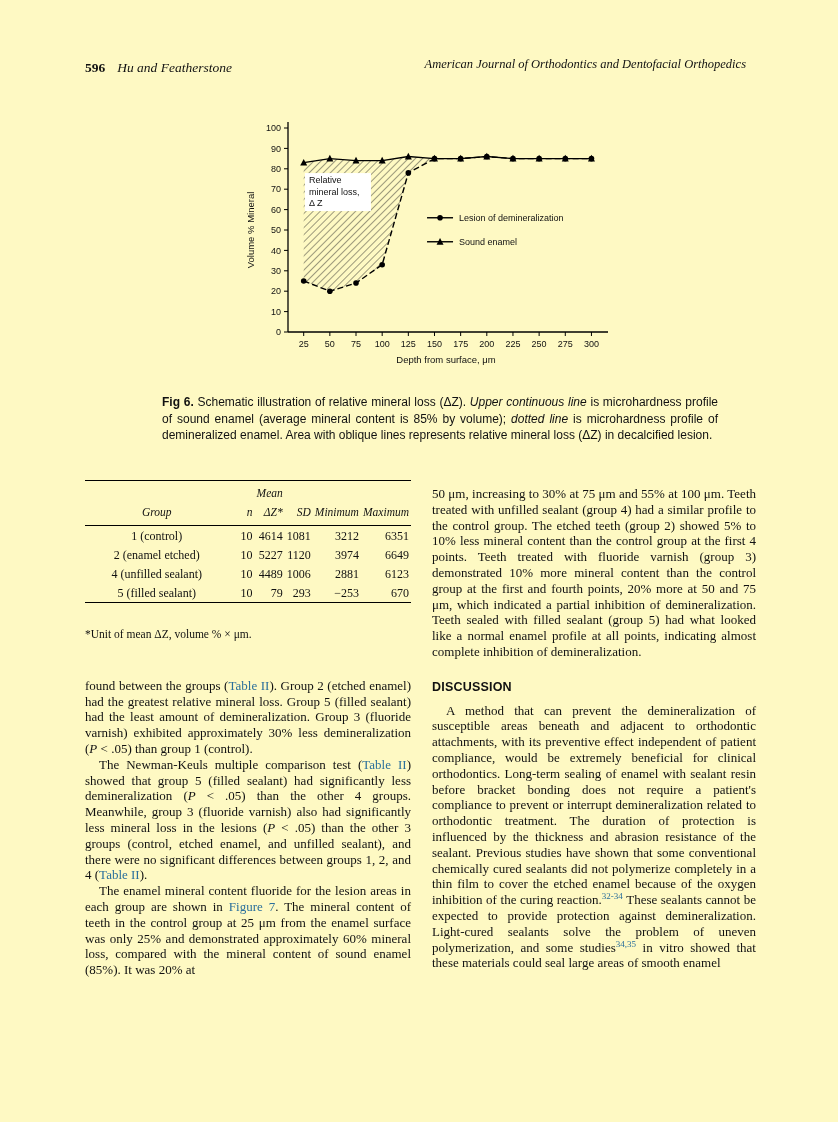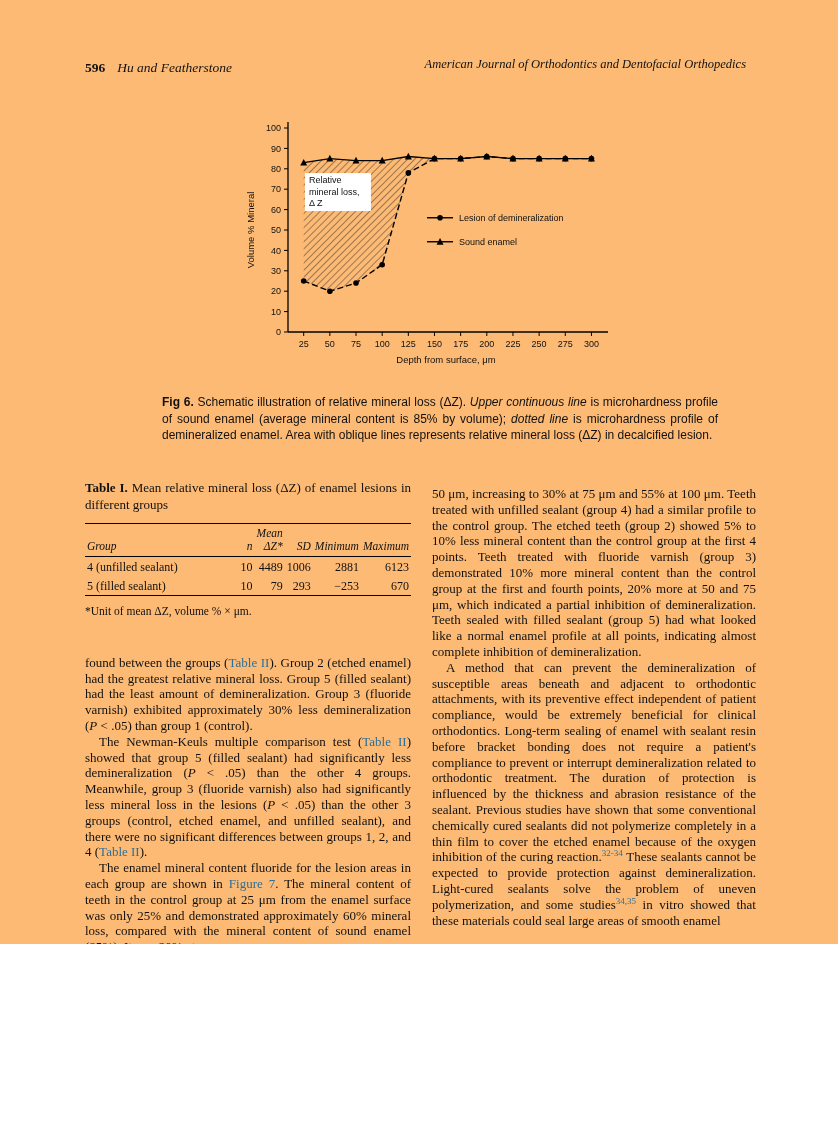--- a/index.html
+++ b/index.html
@@ -1,17 +1,17 @@
 <!DOCTYPE html>
 <html style="--link: #2a6f9b;"><head>
 <meta charset="utf-8">
 <style>
   *{margin:0;padding:0;box-sizing:border-box}
   html,body{background:#ffffff}
-  .page{position:relative;width:838px;height:944px;background:#fdba74;color:#111;
+  .page{position:relative;width:838px;height:1122px;background:#fef9c3;color:#111;
         font-family:"Liberation Serif",serif;overflow:hidden}
   .s-b{font-weight:700}
   .s-i{font-style:italic}
   .s-link{color:var(--link,#2a6f9b)}
   .s-sup{color:var(--link,#2a6f9b);vertical-align:super;font-size:9px;line-height:0}
 
   .pagehead-left{position:absolute;left:85px;top:60px;font-size:13.5px}
   .pagehead-left .s-b{margin-right:12px}
   .pagehead-right{position:absolute;right:92px;top:56px;text-align:right;
                   font-size:12.5px;line-height:17px;font-style:italic}
@@ -23,25 +23,25 @@
            font-family:"Liberation Sans",sans-serif;font-size:12px;line-height:16.5px;
            text-align:justify}
 
   .col{position:absolute;font-size:13px;line-height:15.8px;text-align:justify}
   .col-left{left:85px;top:480px;width:326px}
   .col-right{left:432px;top:486px;width:324px}
 
   .table-title{font-size:13px;line-height:16.5px;text-align:justify;margin-bottom:10px}
   table{width:100%;border-collapse:collapse;border-top:1.5px solid #000;border-bottom:1.5px solid #000}
   th{font-style:italic;font-weight:400;font-size:11.5px;border-bottom:1px solid #000;
-     padding:3px 2px;vertical-align:bottom;text-align:right;line-height:13px}
+     padding:3px 2px;vertical-align:bottom;text-align:right;line-height:19px}
   td{font-size:12px;padding:2.5px 2px;text-align:right;line-height:14px}
-  .cL{text-align:left;width:44%}
+  .cL{text-align:center;width:44%}
   .cN{width:8%}
-  .footnote{font-size:11.5px;margin-top:8px;text-align:left}
+  .footnote{font-size:11.5px;margin-top:24px;text-align:left}
 
   .body-p{margin:0}
   .first-body{margin-top:35px}
   .indent{text-indent:14px}
   .discussion-h{font-family:"Liberation Sans",sans-serif;font-weight:700;font-size:12.5px;
                 letter-spacing:.2px;margin:20px 0 7px 0;text-align:left}
 </style>
 </head>
 <body>
 
@@ -145,34 +145,49 @@
         <text x="217.04" y="105.75999999999999" dy="0.35em" font-size="9">Lesion of demineralization</text>
         <line x1="185.04" y1="129.76" x2="211.04" y2="129.76" stroke="#000" stroke-width="1.4"></line>
         <polygon points="198.04,125.96 194.54,132.66 201.54,132.66" fill="#000"></polygon>
         <text x="217.04" y="129.76" dy="0.35em" font-size="9">Sound enamel</text>
       </svg>
   </div>
 
   <div class="caption"><span class="s-b">Fig 6.</span><span> Schematic illustration of relative mineral loss (ΔZ). </span><span class="s-i">Upper continuous line</span><span> is microhardness profile of sound enamel (average mineral content is 85% by volume); </span><span class="s-i">dotted line</span><span> is microhardness profile of demineralized enamel. Area with oblique lines represents relative mineral loss (ΔZ) in decalcified lesion.</span></div>
 
   <div class="col col-left">
-    <div class="table-title"><span class="s-b">Table I.</span><span> Mean relative mineral loss (ΔZ) of enamel lesions in different groups</span></div>
     <table id="tableI">
       <thead>
           <tr>
             <th class="cL">Group</th>
             <th class="cN">n</th>
             <th>Mean<br>ΔZ*</th>
             <th>SD</th>
             <th>Minimum</th>
             <th>Maximum</th>
           </tr>
         </thead>
       <tbody>
           <tr>
+            <td class="cL">1 (control)</td>
+            <td class="cN">10</td>
+            <td>4614</td>
+            <td>1081</td>
+            <td>3212</td>
+            <td>6351</td>
+          </tr>
+          <tr>
+            <td class="cL">2 (enamel etched)</td>
+            <td class="cN">10</td>
+            <td>5227</td>
+            <td>1120</td>
+            <td>3974</td>
+            <td>6649</td>
+          </tr>
+          <tr>
             <td class="cL">4 (unfilled sealant)</td>
             <td class="cN">10</td>
             <td>4489</td>
             <td>1006</td>
             <td>2881</td>
             <td>6123</td>
           </tr>
           <tr>
             <td class="cL">5 (filled sealant)</td>
             <td class="cN">10</td>
@@ -185,16 +200,17 @@
     </table>
     <div class="footnote">*Unit of mean ΔZ, volume % × μm.</div>
 
     <p class="body-p first-body"><span>found between the groups (</span><span class="s-link">Table II</span><span>). Group 2 (etched enamel) had the greatest relative mineral loss. Group 5 (filled sealant) had the least amount of demineralization. Group 3 (fluoride varnish) exhibited approximately 30% less demineralization (</span><span class="s-i">P</span><span> &lt; .05) than group 1 (control).</span></p>
     <p class="body-p indent"><span>The Newman-Keuls multiple comparison test (</span><span class="s-link">Table II</span><span>) showed that group 5 (filled sealant) had significantly less demineralization (</span><span class="s-i">P</span><span> &lt; .05) than the other 4 groups. Meanwhile, group 3 (fluoride varnish) also had significantly less mineral loss in the lesions (</span><span class="s-i">P</span><span> &lt; .05) than the other 3 groups (control, etched enamel, and unfilled sealant), and there were no significant differences between groups 1, 2, and 4 (</span><span class="s-link">Table II</span><span>).</span></p>
     <p class="body-p indent"><span>The enamel mineral content fluoride for the lesion areas in each group are shown in </span><span class="s-link">Figure 7</span><span>. The mineral content of teeth in the control group at 25 μm from the enamel surface was only 25% and demonstrated approximately 60% mineral loss, compared with the mineral content of sound enamel (85%). It was 20% at</span></p>
   </div>
 
   <div class="col col-right">
     <p class="body-p"><span>50 μm, increasing to 30% at 75 μm and 55% at 100 μm. Teeth treated with unfilled sealant (group 4) had a similar profile to the control group. The etched teeth (group 2) showed 5% to 10% less mineral content than the control group at the first 4 points. Teeth treated with fluoride varnish (group 3) demonstrated 10% more mineral content than the control group at the first and fourth points, 20% more at 50 and 75 μm, which indicated a partial inhibition of demineralization. Teeth sealed with filled sealant (group 5) had what looked like a normal enamel profile at all points, indicating almost complete inhibition of demineralization.</span></p>
+    <h2 class="discussion-h">DISCUSSION</h2>
     <p class="body-p indent"><span>A method that can prevent the demineralization of susceptible areas beneath and adjacent to orthodontic attachments, with its preventive effect independent of patient compliance, would be extremely beneficial for clinical orthodontics. Long-term sealing of enamel with sealant resin before bracket bonding does not require a patient's compliance to prevent or interrupt demineralization related to orthodontic treatment. The duration of protection is influenced by the thickness and abrasion resistance of the sealant. Previous studies have shown that some conventional chemically cured sealants did not polymerize completely in a thin film to cover the etched enamel because of the oxygen inhibition of the curing reaction.</span><span class="s-sup">32-34</span><span> These sealants cannot be expected to provide protection against demineralization. Light-cured sealants solve the problem of uneven polymerization, and some studies</span><span class="s-sup">34,35</span><span> in vitro showed that these materials could seal large areas of smooth enamel</span></p>
   </div>
 
 </div>
 
 </body></html>

